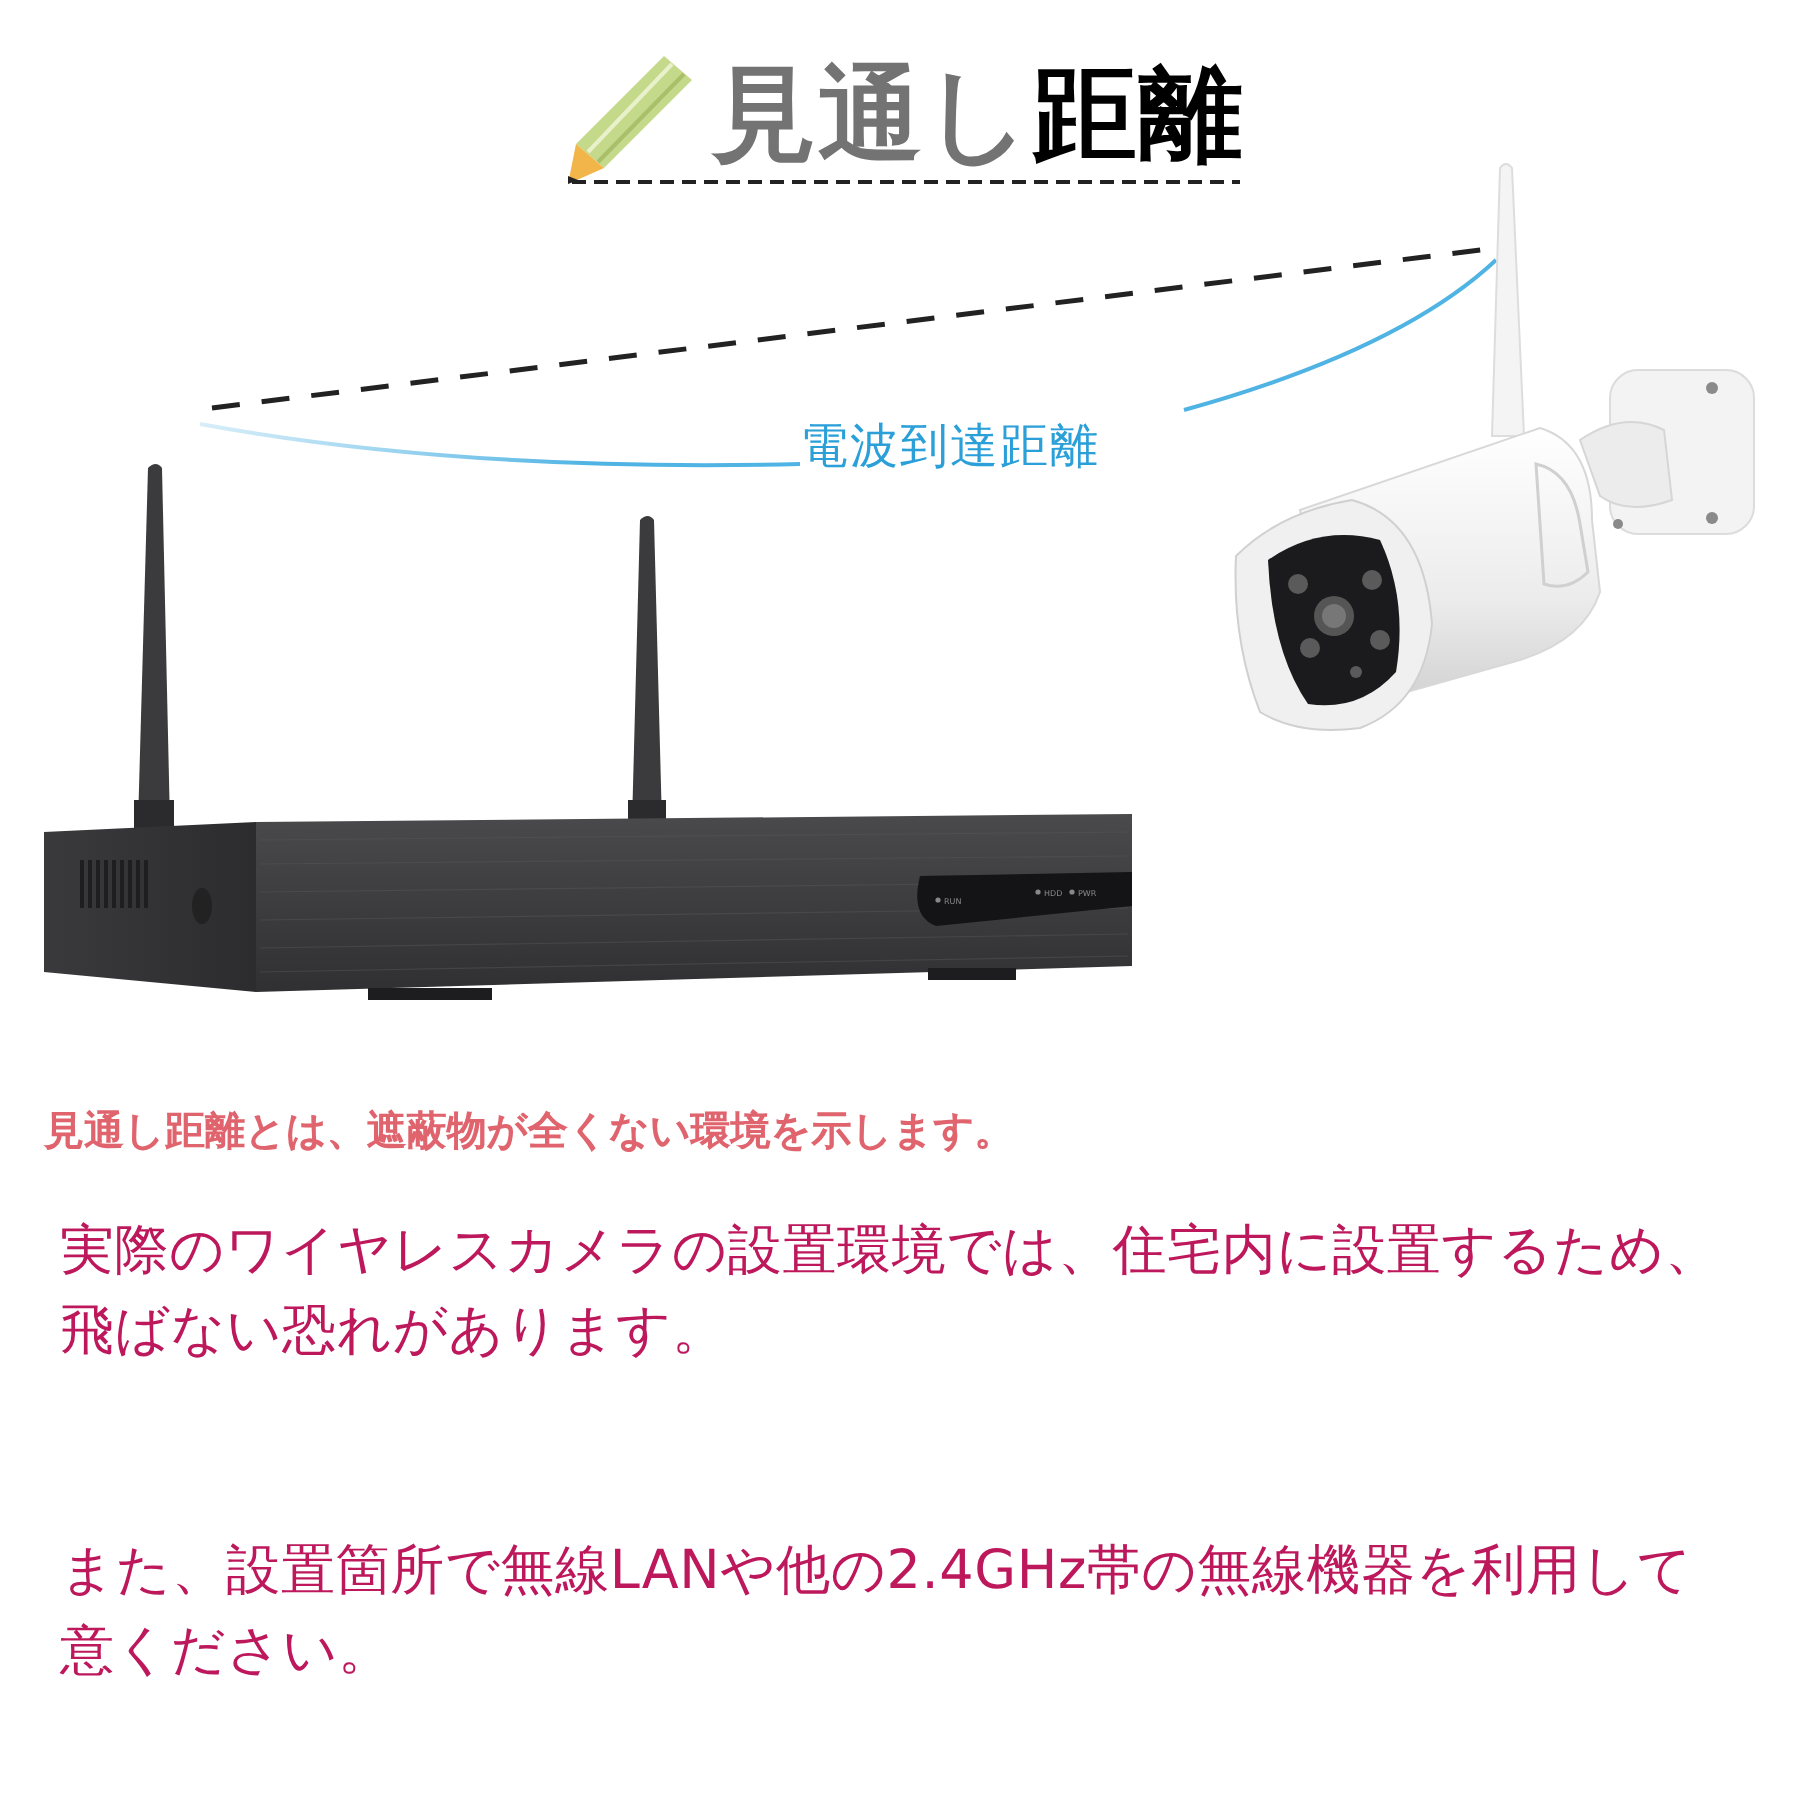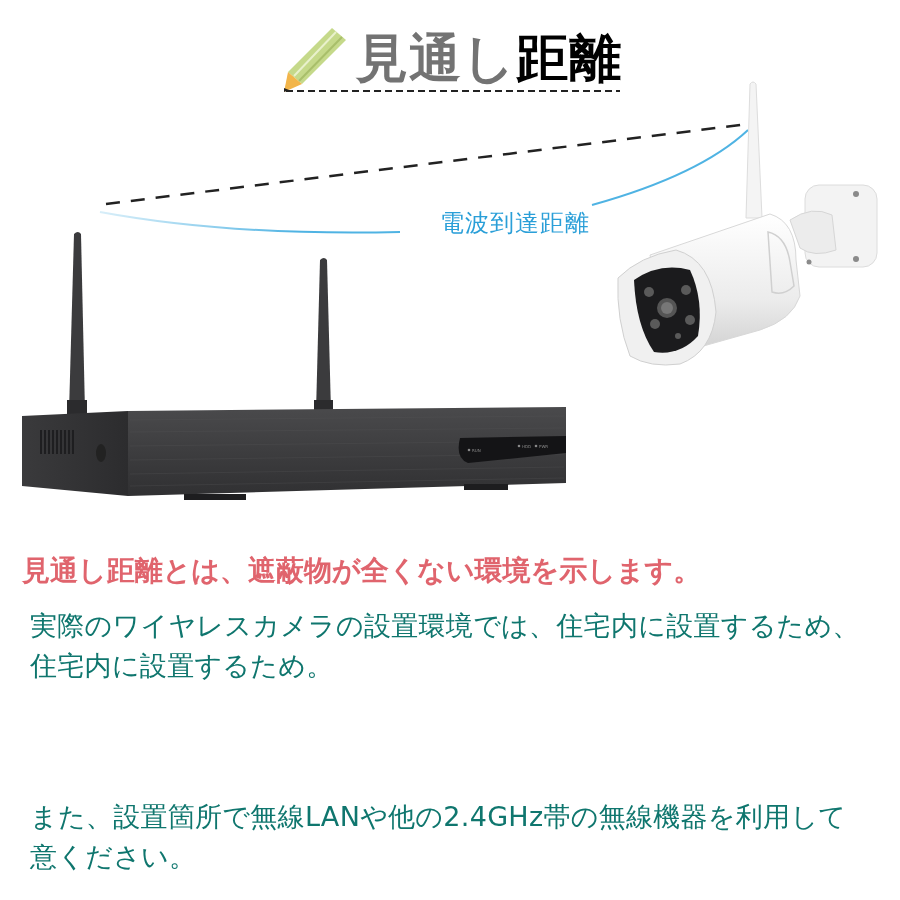--- a/index.html
+++ b/index.html
@@ -5,28 +5,28 @@
     html, body { margin:0; padding:0; background:#ffffff; }
     body { width:900px; height:900px; position:relative; overflow:hidden;
            font-family:"DejaVu Sans", sans-serif; }
     .abs { position:absolute; }
     .title-wrap { left:280px; top:22px; width:345px; height:76px; }
     .title-text { left:76px; top:6px; font-size:52px; font-weight:bold; letter-spacing:1px;
                   white-space:nowrap; line-height:60px; }
     .t-pink { color:#737373; }
     .t-green { color:#000000; }
     .diagram { left:0; top:0; width:900px; height:520px; }
-    .range-label { left:400px; top:208px; width:190px; text-align:right;
+    .range-label { left:400px; top:208px; width:190px; text-align:left;
                    color:#2a9fd8; font-size:24px; line-height:30px; letter-spacing:1px; }
-    .headline { left:22px; top:552px; font-size:28px; font-weight:bold; color:#e0646d;
+    .headline { left:22px; top:552px; font-size:20px; font-weight:bold; color:#e0646d;
                 white-space:nowrap; letter-spacing:0px; }
-    .para { left:30px; width:850px; font-size:27px; color:#0f766e; line-height:40px;
+    .para { left:30px; width:850px; font-size:27px; color:#be185d; line-height:40px;
             letter-spacing:0.3px; }
     .para1 { top:606px; }
-    .para2 { top:797px; }
+    .para2 { top:766px; }
     .para span { display:block; white-space:nowrap; }
   </style>
 </head>
 <body>
 
 <div class="abs title-wrap">
   <svg class="abs" style="left:0;top:0" width="345" height="76">
     <g>
       <polygon points="52,6 66,18 22,62 8,50" fill="#c5d98a"></polygon>
       <line x1="56" y1="10" x2="14" y2="54" stroke="#e9f1cc" stroke-width="2"></line>
@@ -144,19 +144,19 @@
 </svg>
 
 <div class="abs range-label">
   <div>電波到達距離</div>
 </div>
 
 <div class="abs headline">見通し距離とは、遮蔽物が全くない環境を示します。</div>
 
 <div class="abs para para1">
   <span>実際のワイヤレスカメラの設置環境では、住宅内に設置するため、</span>
-  <span>住宅内に設置するため。</span>
+  <span>飛ばない恐れがあります。</span>
 </div>
 
 <div class="abs para para2">
   <span>また、設置箇所で無線LANや他の2.4GHz帯の無線機器を利用して</span>
   <span>意ください。</span>
 </div>
 
 </body></html>

